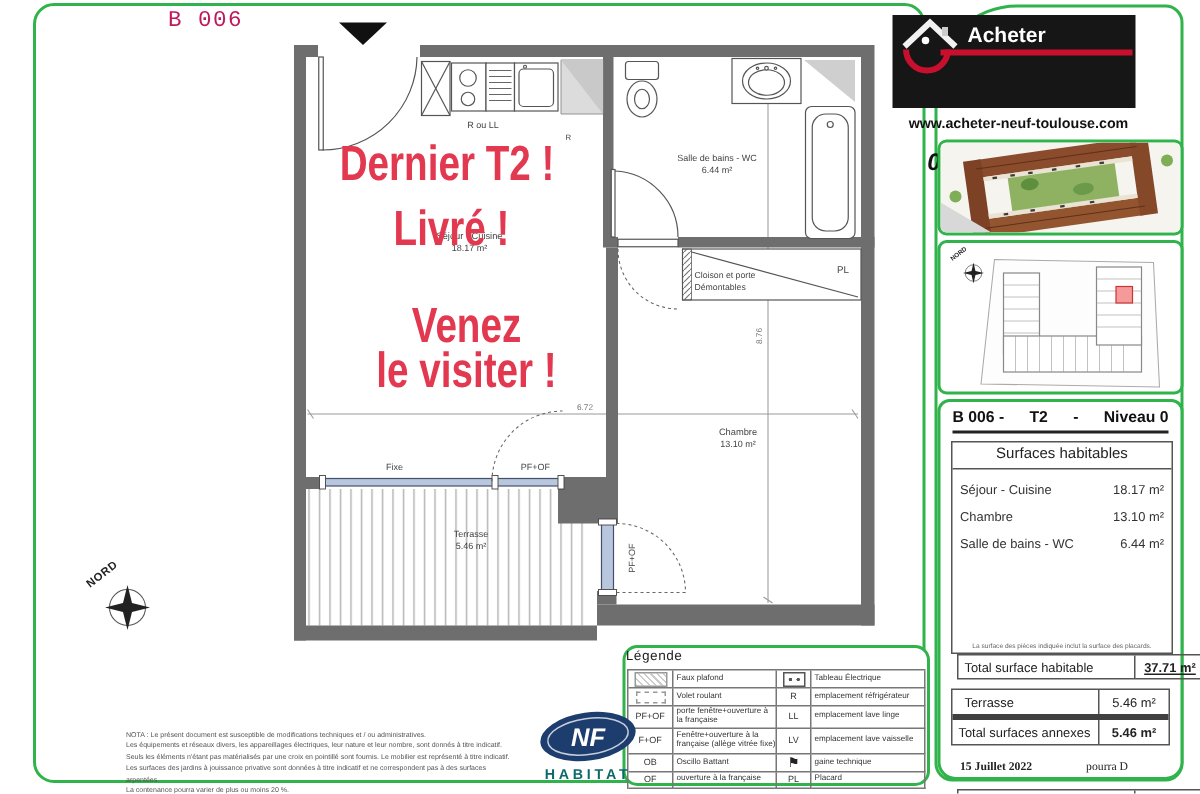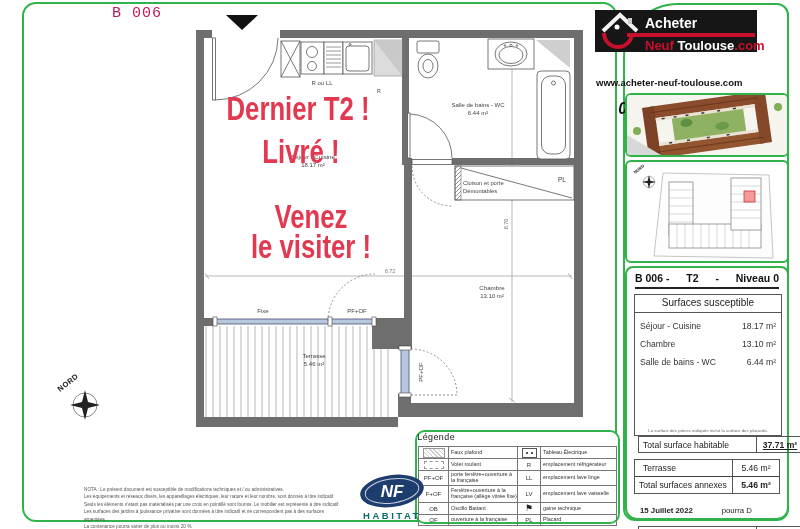--- a/index.html
+++ b/index.html
@@ -8,40 +8,40 @@
   .abs{position:absolute;}
   
   .sheet-border{left:22px;top:2px;width:595px;height:520px;border:2px solid #2fb34a;border-radius:14px;box-sizing:border-box;}
   .col-border{left:623px;top:3px;width:166px;height:518px;border:2px solid #2fb34a;border-radius:55px 12px 12px 12px;box-sizing:border-box;}
   
   .plan-title{left:112px;top:5px;font-size:15px;color:#be185d;letter-spacing:1px;font-weight:500;font-family:Liberation Mono, monospace;}
   
   .promo{color:#e23950;font-weight:bold;white-space:nowrap;transform:translateX(-50%) scaleX(.78);transform-origin:center;line-height:1;}
   svg text{font-family:"Liberation Sans",sans-serif;}
   
-  .logo-box{left:595px;top:10px;width:162px;height:42px;background:#161616;z-index:5;}
+  .logo-box{left:595px;top:10px;width:162px;height:62px;background:#161616;z-index:5;}
   .logo-acheter{position:absolute;left:50px;top:5px;color:#fff;font-size:14px;font-weight:bold;}
   .logo-redbar{position:absolute;left:32px;top:23px;width:128px;height:4px;background:#c8102e;}
   .logo-line2{position:absolute;left:50px;top:28px;font-size:13px;font-weight:bold;white-space:nowrap;}
   .red{color:#c8102e;} .white{color:#fff;}
   .phone{left:598px;top:58px;width:160px;text-align:center;font-size:16px;font-weight:bold;font-style:italic;color:#111;letter-spacing:1px;margin-top:42px;}
-  .website{left:596px;top:77px;width:166px;font-size:9.5px;font-weight:bold;color:#111;}
+  .website{left:596px;top:77px;width:166px;text-align:center;font-size:9.5px;font-weight:bold;color:#111;}
   .greenbox{border:2px solid #2fb34a;border-radius:6px;box-sizing:border-box;background:#fff;overflow:hidden;}
   
   .info-box{left:625px;top:266px;width:164px;height:254px;border:2px solid #2fb34a;border-radius:8px 8px 12px 12px;box-sizing:border-box;background:#fff;}
   .info-header{position:absolute;left:8px;top:4px;width:144px;display:flex;justify-content:space-between;font-size:10.5px;font-weight:bold;color:#111;border-bottom:2px solid #222;padding-bottom:3px;}
   .surf-table{position:absolute;left:7px;top:26px;width:146px;height:140px;border:1px solid #555;}
   .surf-title{height:15px;border-bottom:1px solid #555;text-align:center;font-size:10px;color:#222;padding-top:2px;}
   .surf-row{display:flex;justify-content:space-between;padding:0 5px;margin-top:8px;font-size:8.6px;color:#333;}
   .surf-note{position:absolute;bottom:2px;left:0;width:100%;text-align:center;font-size:4.4px;color:#666;}
   .tot-row{position:absolute;left:11px;width:166px;border:1px solid #555;display:flex;align-items:center;font-size:8.6px;color:#222;box-sizing:border-box;}
   .tot-row .lbl{flex:1;padding-left:4px;}
   .tot-row .val{width:46px;text-align:center;border-left:1px solid #555;align-self:stretch;display:flex;align-items:center;justify-content:center;text-decoration:underline;}
   .bold{font-weight:bold;}
-  .info-footer{position:absolute;left:7px;bottom:3px;width:124px;display:flex;justify-content:space-between;font-size:7.8px;color:#222;padding:0 6px;box-sizing:border-box;}
+  .info-footer{position:absolute;left:7px;bottom:3px;width:124px;display:flex;justify-content:space-between;font-size:7.8px;color:#222;padding:0 6px;box-sizing:border-box;font-family:Liberation Serif, serif;}
   
   .legend-box{left:415px;top:430px;width:205px;height:94px;border:2px solid #2fb34a;border-radius:10px;box-sizing:border-box;background:#fff;}
   .legend-title{width:55%;font-size:9px;color:#222;padding-top:1px;height:13px;font-family:Liberation Mono, monospace;}
   .lgrid{display:grid;grid-template-columns:30px 69px 23px 1fr;grid-template-rows:12px 12px 15px 17px 12px 11px;border-top:1px solid #777;border-left:1px solid #777;margin:0 1px;}
   .lcell{border-right:1px solid #777;border-bottom:1px solid #777;display:flex;align-items:center;overflow:hidden;}
   .lcode{justify-content:center;font-size:6px;color:#333;}
   .llabel{font-size:5.4px;color:#333;padding-left:2px;line-height:1.1;}
   .swatch-hatch{width:20px;height:8px;border:1px solid #999;background:repeating-linear-gradient(45deg,#ccc 0 1px,#fff 1px 3px);}
   .swatch-dash{width:20px;height:8px;border:1px dashed #999;box-sizing:border-box;}
   .icon-panel{width:13px;height:8px;border:1px solid #555;background:
@@ -201,21 +201,20 @@
 
   <div class="abs logo-box">
     <svg width="50" height="47" style="position:absolute;left:0;top:0">
       <path d="M8 21 L25 5 L42 21" stroke="#f2f2f2" stroke-width="4" fill="none"></path>
       <rect x="33" y="8" width="4" height="6" fill="#cccccc"></rect>
       <path d="M9 23 A 14 14 0 0 0 37 23" stroke="#c8102e" stroke-width="4" fill="none"></path>
       <circle cx="22" cy="17" r="2.5" fill="#ffffff"></circle>
     </svg>
     <div class="logo-acheter">Acheter</div>
     <div class="logo-redbar"></div>
-    <div class="logo-line2"><span class="red">Neuf </span><span class="white">Toulouse</span><span class="red">.com</span></div>
   </div>
   <div class="abs phone">09 67 11 16 60</div>
   <div class="abs website">www.acheter-neuf-toulouse.com</div>
 
   <div class="abs greenbox" style="left:625px;top:93px;width:164px;height:64px;">
     <svg width="160" height="60" viewBox="0 0 160 60">
       <rect x="0" y="0" width="160" height="60" fill="#f5f4ee"></rect>
       <g transform="rotate(-8 80 30)">
         <rect x="46" y="16" width="72" height="28" fill="#8fb262"></rect>
         <ellipse cx="60" cy="25" rx="6" ry="4" fill="#5d8f3f"></ellipse>
@@ -270,21 +269,21 @@
   </div>
 
   <div class="abs info-box">
     <div class="info-header">
       <span>B 006 -</span>
       <span>T2</span>
       <span>-</span>
       <span>Niveau 0</span>
     </div>
     <div class="surf-table">
-      <div class="surf-title">Surfaces susceptible</div>
+      <div class="surf-title">Surfaces habitables</div>
       <div class="surf-row">
         <span>Séjour - Cuisine</span>
         <span>18.17 m²</span>
       </div>
       <div class="surf-row">
         <span>Chambre</span>
         <span>13.10 m²</span>
       </div>
       <div class="surf-row">
         <span>Salle de bains - WC</span>
@@ -294,21 +293,21 @@
     </div>
     <div class="tot-row" style="top:168px;height:17px;">
       <span class="lbl">Total surface habitable</span>
       <span class="val bold">37.71 m²</span>
     </div>
     <div class="abs" style="left:7px;top:191px;width:146px;border:1px solid #555;box-sizing:border-box;">
       <div style="display:flex;height:16px;align-items:center;font-size:8.6px;color:#222;">
         <span style="flex:1;padding-left:8px;">Terrasse</span>
         <span style="width:46px;text-align:center;border-left:1px solid #555;align-self:stretch;display:flex;align-items:center;justify-content:center;">5.46 m²</span>
       </div>
-      <div style="display:flex;height:16px;align-items:center;font-size:8.6px;color:#222;border-top:1px solid #404040;justify-content:center;">
+      <div style="display:flex;height:16px;align-items:center;font-size:8.6px;color:#222;border-top:4px solid #404040;justify-content:center;">
         <span style="flex:1;padding-left:4px;">Total surfaces annexes</span>
         <span class="bold" style="width:46px;text-align:center;border-left:1px solid #555;align-self:stretch;display:flex;align-items:center;justify-content:center;">5.46 m²</span>
       </div>
     </div>
     <div class="tot-row" style="top:229px;height:16px;margin-top:29px;">
       <span class="lbl">Parkings</span>
       <span class="val" style="font-size:8px;">n°125&amp;126</span>
     </div>
     <div class="info-footer">
       <span class="bold">15 Juillet 2022</span>

